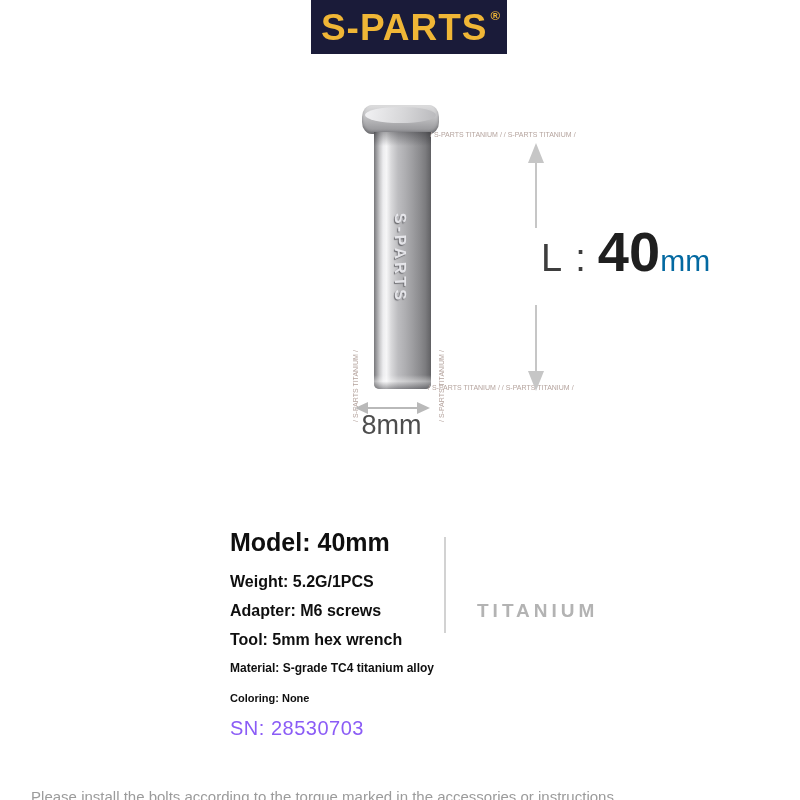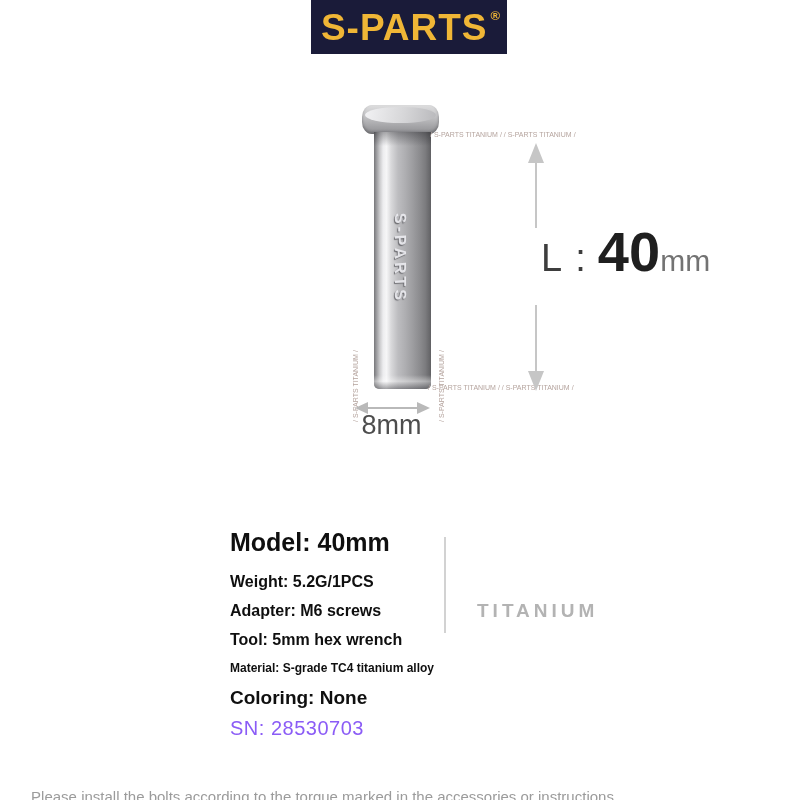--- a/index.html
+++ b/index.html
@@ -43,30 +43,30 @@
   .tri{position:absolute;width:0;height:0;}
   .tri-up{border-left:8px solid transparent;border-right:8px solid transparent;border-bottom:20px solid #c6c6c6;}
   .tri-down{border-left:8px solid transparent;border-right:8px solid transparent;border-top:20px solid #c6c6c6;}
   .tri-left{border-top:6px solid transparent;border-bottom:6px solid transparent;border-right:13px solid #b9b9b9;}
   .tri-right{border-top:6px solid transparent;border-bottom:6px solid transparent;border-left:13px solid #b9b9b9;}
 
   
   .len-label{position:absolute;left:541px;top:224px;display:flex;align-items:baseline;color:#333;}
   .len-prefix{font-size:38px;font-weight:400;color:#3d3d3d;letter-spacing:2px;margin-right:10px;}
   .len-value{font-size:56px;font-weight:bold;color:#1f1f1f;line-height:1;}
-  .len-unit{font-size:30px;font-weight:500;color:#737373;}
+  .len-unit{font-size:30px;font-weight:500;color:#0369a1;}
   .dia-label{position:absolute;left:344px;top:410px;width:95px;text-align:center;
              font-size:27px;color:#4d4d4d;}
 
   
   .specs{position:absolute;left:230px;top:528px;color:#0f0f0f;}
   .spec-model{font-size:25px;font-weight:bold;margin:0 0 14px 0;}
   .spec-line{font-size:16px;font-weight:bold;margin:0 0 7px 0;line-height:22px;}
   .spec-material{font-size:12px;font-weight:bold;margin:3px 0 9px 0;line-height:20px;}
-  .spec-coloring{font-size:19px;font-weight:bold;margin:0 0 8px 0;line-height:22px;}
+  .spec-coloring{font-size:11px;font-weight:bold;margin:0 0 8px 0;line-height:22px;}
   .spec-sn{font-size:20px;font-weight:400;color:#8b5cf6;letter-spacing:.5px;}
   .divider{position:absolute;left:444px;top:537px;width:2px;height:96px;background:#d2d2d2;}
   .titanium-wm{position:absolute;left:477px;top:600px;font-size:19px;font-weight:bold;
                letter-spacing:4px;color:#b3b3b3;}
 
   
   .footer-note{position:absolute;left:0;top:788px;width:645px;text-align:center;
                font-size:15px;color:#9b9b9b;}
 </style>
 </head>

